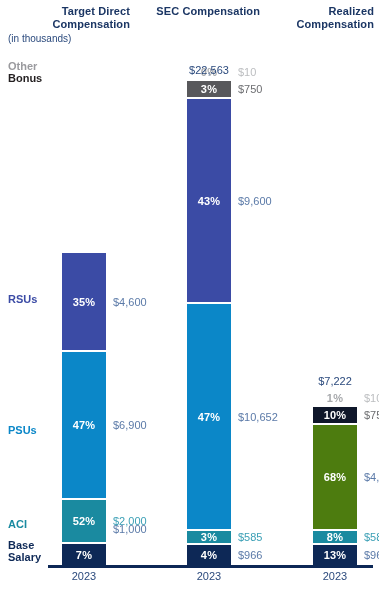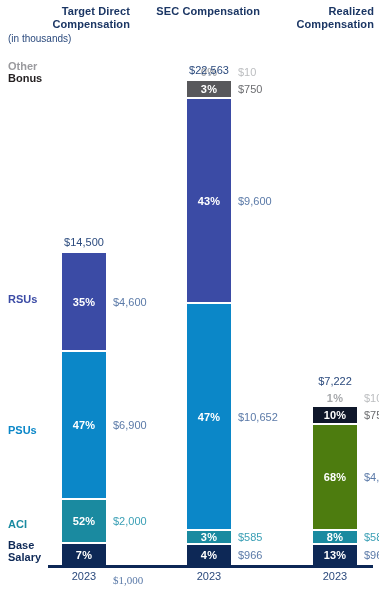--- a/index.html
+++ b/index.html
@@ -146,25 +146,24 @@
         <span class="pct">1%</span>
       </div>
     </div>
 
   <div class="axis"></div>
 
   <div class="xlabel" id="x0" style="left: 39px;">2023</div>
   <div class="xlabel" id="x1" style="left: 164px;">2023</div>
   <div class="xlabel" id="x2" style="left: 290px;">2023</div>
 
-<div class="amt" style="left: 113px; top: 575px; color: rgb(91, 122, 168); font-family: Liberation Serif, serif;">$1,000</div>
+<div class="amt" style="left: 113px; top: 524px; color: rgb(91, 122, 168);">$1,000</div>
     <div class="amt" style="left: 113px; top: 516px; color: rgb(58, 159, 181);">$2,000</div>
     <div class="amt" style="left: 113px; top: 420px; color: rgb(91, 122, 168);">$6,900</div>
     <div class="amt" style="left: 113px; top: 296.5px; color: rgb(91, 122, 168);">$4,600</div>
-    <div class="total" style="left: 39px; top: 236px;">$14,500</div>
     <div class="amt" style="left: 238px; top: 550px; color: rgb(91, 122, 168);">$966</div>
     <div class="amt" style="left: 238px; top: 532px; color: rgb(58, 159, 181);">$585</div>
     <div class="amt" style="left: 238px; top: 411.5px; color: rgb(91, 122, 168);">$10,652</div>
     <div class="amt" style="left: 238px; top: 195.5px; color: rgb(91, 122, 168);">$9,600</div>
     <div class="amt" style="left: 238px; top: 84px; color: rgb(109, 110, 113);">$750</div>
     <div class="amt" style="left: 238px; top: 66.5px; color: rgb(188, 190, 192);">$10</div>
     <div class="total" style="left: 164px; top: 64px;">$22,563</div>
     <div class="amt" style="left: 364px; top: 550px; color: rgb(91, 122, 168);">$966</div>
     <div class="amt" style="left: 364px; top: 532px; color: rgb(58, 159, 181);">$585</div>
     <div class="amt" style="left: 364px; top: 472px; color: rgb(91, 122, 168);">$4,911</div>

